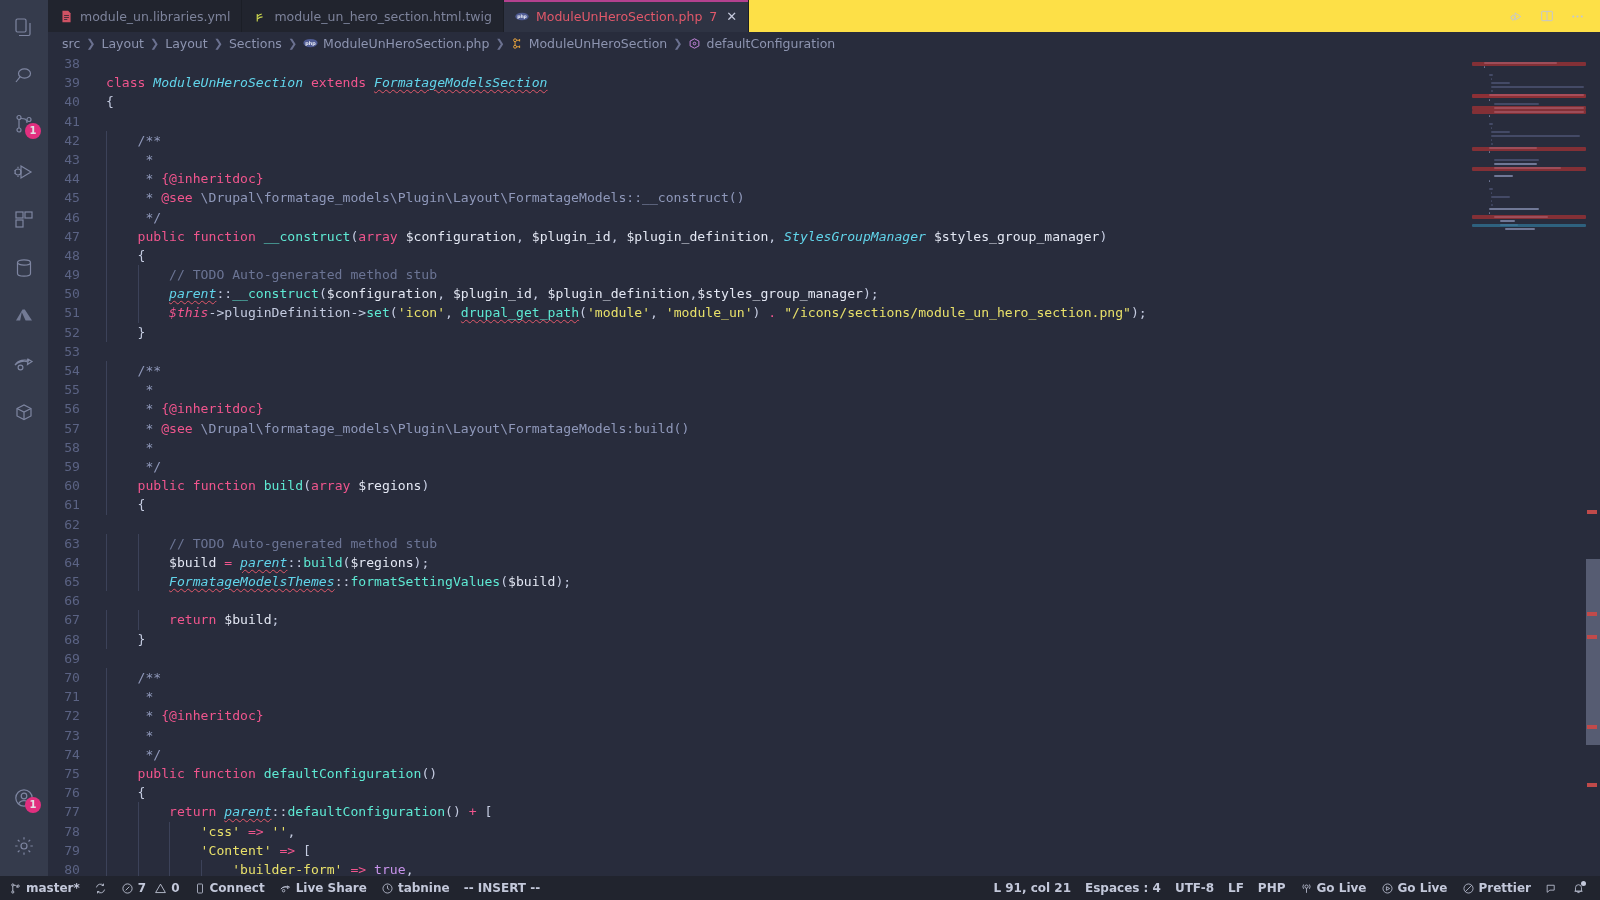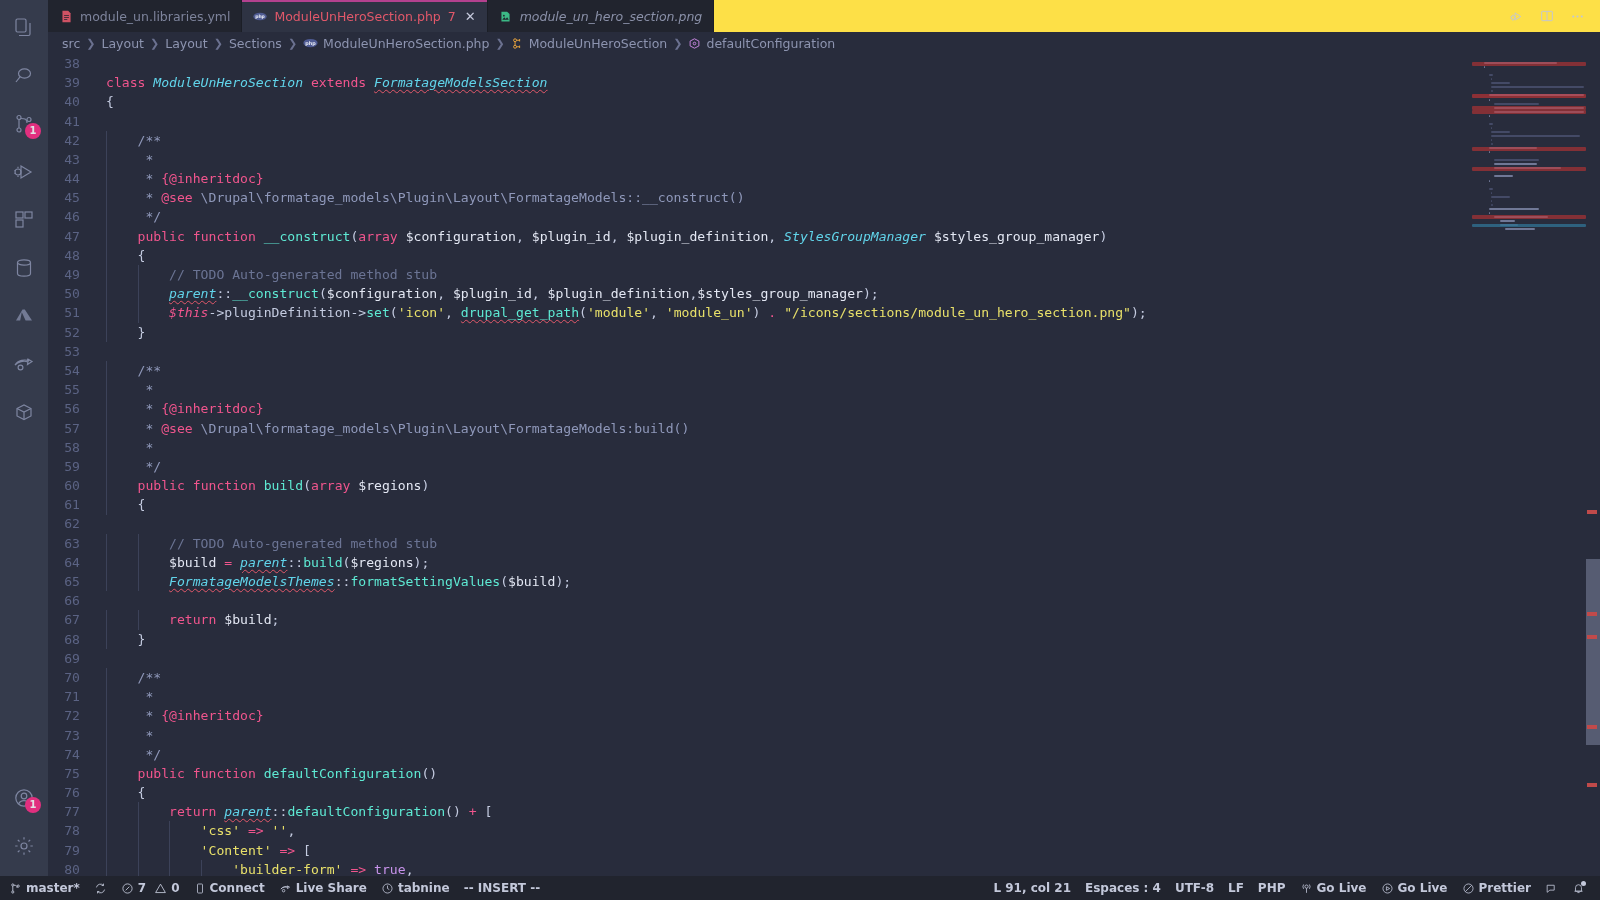--- a/index.html
+++ b/index.html
@@ -61,21 +61,21 @@
   .crumb { display:flex; align-items:center; gap:5px; }
   .crumb-sep { margin: 0 6px; color: #6b7190; font-size: 11px; }
 
   
   .editor-wrap { flex: 1; min-height: 0; display: flex; position: relative; background: #282c3c; overflow: hidden; }
   .code-area { flex: 1; min-width: 0; position: relative; overflow: hidden; }
   .code {
     font-family: "DejaVu Sans Mono", "Liberation Mono", monospace;
     font-size: 13.1px; line-height: 19.2px; white-space: pre;
   }
-  .crow { display: flex; height: 19.2px; align-items: flex-end; }
+  .crow { display: flex; height: 19.2px; }
   .lnum {
     width: 54px; flex-shrink: 0; text-align: right; padding-right: 22px;
     color: #5b6384; user-select: none;
   }
   .ctext { position: relative; padding-left: 4px; color: #c4cbe0; flex:1; }
   .ind { position:absolute; top:0; bottom:0; width:1px; background:#3c4259; }
 
   
   .t-kw      { color: #f0558d; }
   .t-cls-i   { color: #61d4ea; font-style: italic; }
@@ -236,43 +236,41 @@
           <div class="tab">
             <span class="tab-icon">
               <svg width="13" height="13" viewBox="0 0 16 16" fill="#e2586a">
                 <path d="M3 1h7l3 3v11H3z" opacity=".9"></path>
                 <path d="M5 6h6v1H5zm0 2.5h6v1H5zm0 2.5h4v1H5z" fill="#21242e"></path>
               </svg>
             </span>
             <span>module_un.libraries.yml</span>
           </div>
 
+          <div class="tab">
+            <span class="tab-icon">
+              <svg width="13" height="13" viewBox="0 0 16 16" fill="none" stroke="#c8d44e" stroke-width="1.4">
+                <path d="M4 14V5M4 8c2-2 3.5-3 5.5-3M4 11c2.5-2 4-2.5 6.5-2.5"></path>
+              </svg>
+            </span>
+            <span>module_un_hero_section.html.twig</span>
+          </div>
 
           <div class="tab active">
             <span class="tab-icon">
               <svg width="16" height="11" viewBox="0 0 20 12">
                 <ellipse cx="10" cy="6" rx="9.5" ry="5.5" fill="#4f5b93"></ellipse>
                 <text x="10" y="8.6" font-size="6.5" fill="#e8ebf5" text-anchor="middle" font-family="DejaVu Sans, sans-serif" font-weight="bold">php</text>
               </svg>
             </span>
             <span>ModuleUnHeroSection.php</span>
             <span class="tab-dirty">7</span>
             <span class="tab-close">✕</span>
           </div>
 
-          <div class="tab italic">
-            <span class="tab-icon">
-              <svg width="13" height="13" viewBox="0 0 16 16" fill="#3ec98f">
-                <path d="M3 2h7l3 3v9H3z" opacity=".9"></path>
-                <circle cx="6" cy="7" r="1.1" fill="#21242e"></circle>
-                <path d="M4 12l2.5-3 1.8 2 1.7-2.2L12 12z" fill="#21242e"></path>
-              </svg>
-            </span>
-            <span>module_un_hero_section.png</span>
-          </div>
         </div>
 
         <div class="tabs-actions">
           <span>
             <svg width="17" height="17" viewBox="0 0 24 24" fill="none" stroke="currentColor" stroke-width="1.3">
               <path d="M10 7 18 12 10 17z"></path>
               <circle cx="7" cy="13.5" r="2.6"></circle>
               <path d="M4 12h1.3M4 15h1.3M7 10.6V9.4M7 18v-1.2"></path>
             </svg>
           </span>

